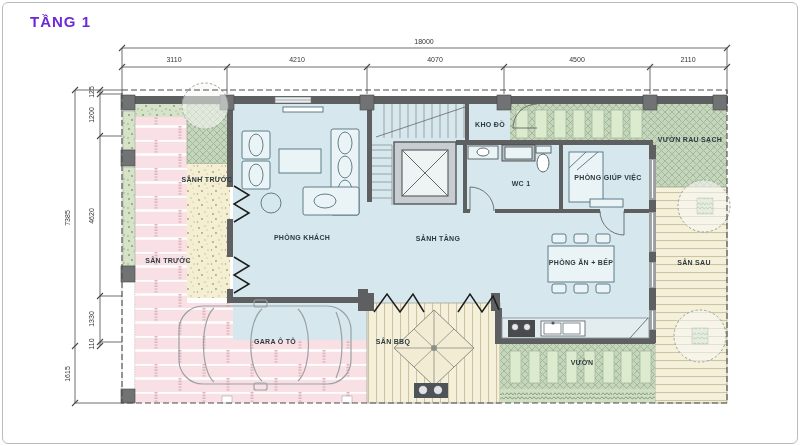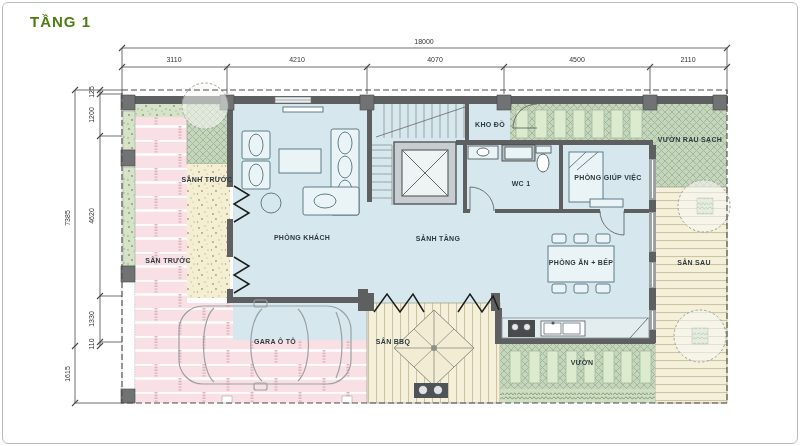--- a/index.html
+++ b/index.html
@@ -1,20 +1,20 @@
 <!DOCTYPE html>
 <html><head>
 <meta charset="utf-8">
 <style>
   html,body{margin:0;padding:0;background:#fff;}
   .canvas{position:relative;width:800px;height:446px;background:#ffffff;overflow:hidden;
           font-family:"Liberation Sans", sans-serif;}
   .frame{position:absolute;inset:2px;border:1.5px solid #b9bcbe;border-radius:6px;pointer-events:none;}
   .title{position:absolute;left:30px;top:13px;margin:0;font-size:15px;font-weight:bold;
-         color:#4d7c0f;letter-spacing:1px;}
+         color:#6d28d9;letter-spacing:1px;}
   svg.plan{position:absolute;left:0;top:0;}
   .lbl{position:absolute;transform:translate(-50%,-50%);white-space:nowrap;
        font-size:7px;font-weight:600;color:#2e3a40;letter-spacing:.3px;}
   .dim{position:absolute;transform:translate(-50%,-50%);white-space:nowrap;
        font-size:7px;color:#333;}
   .dim.rot{transform:translate(-50%,-50%) rotate(-90deg);}
 </style>
 </head>
 <body>
 

